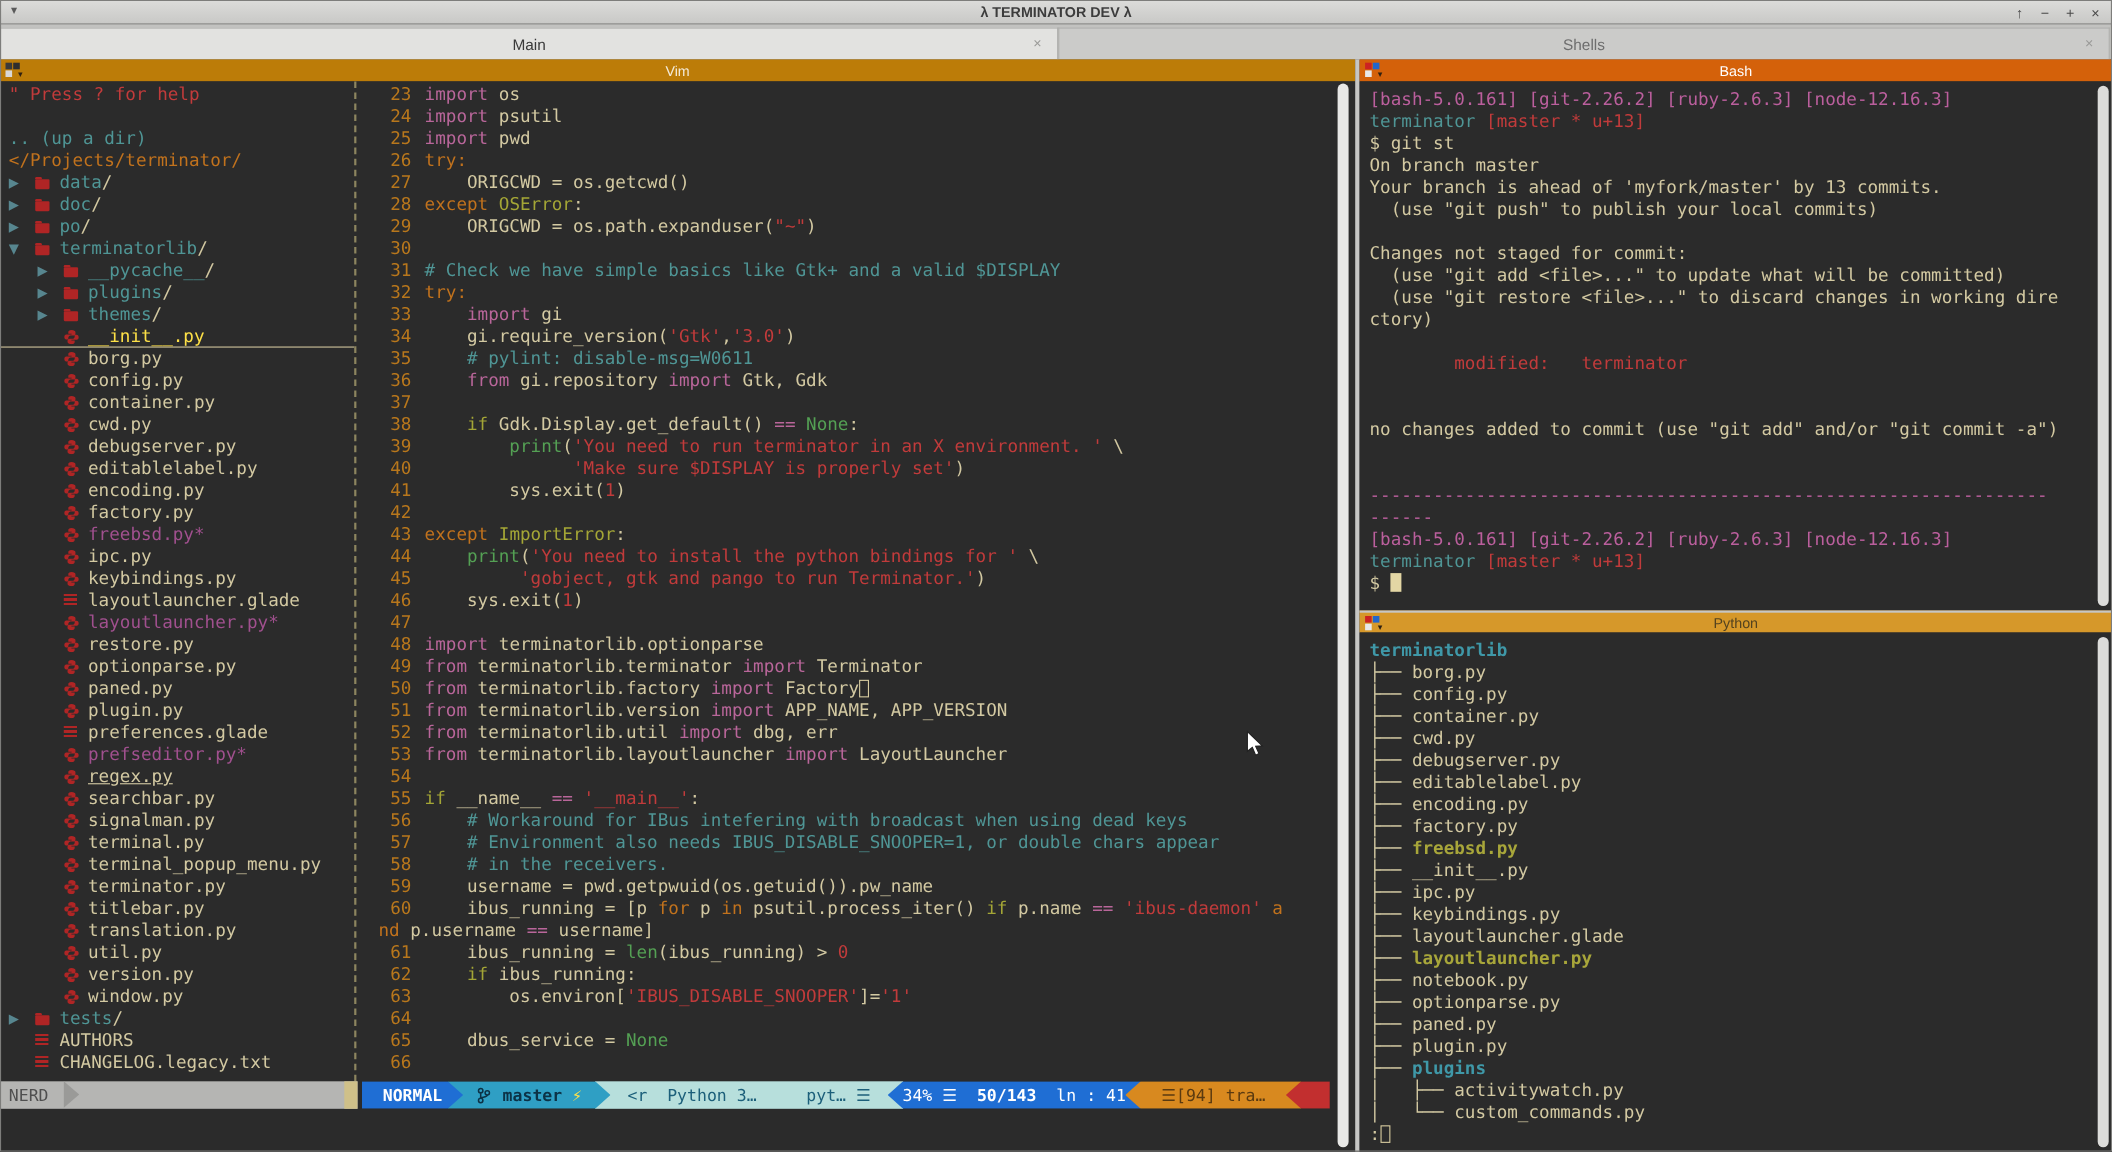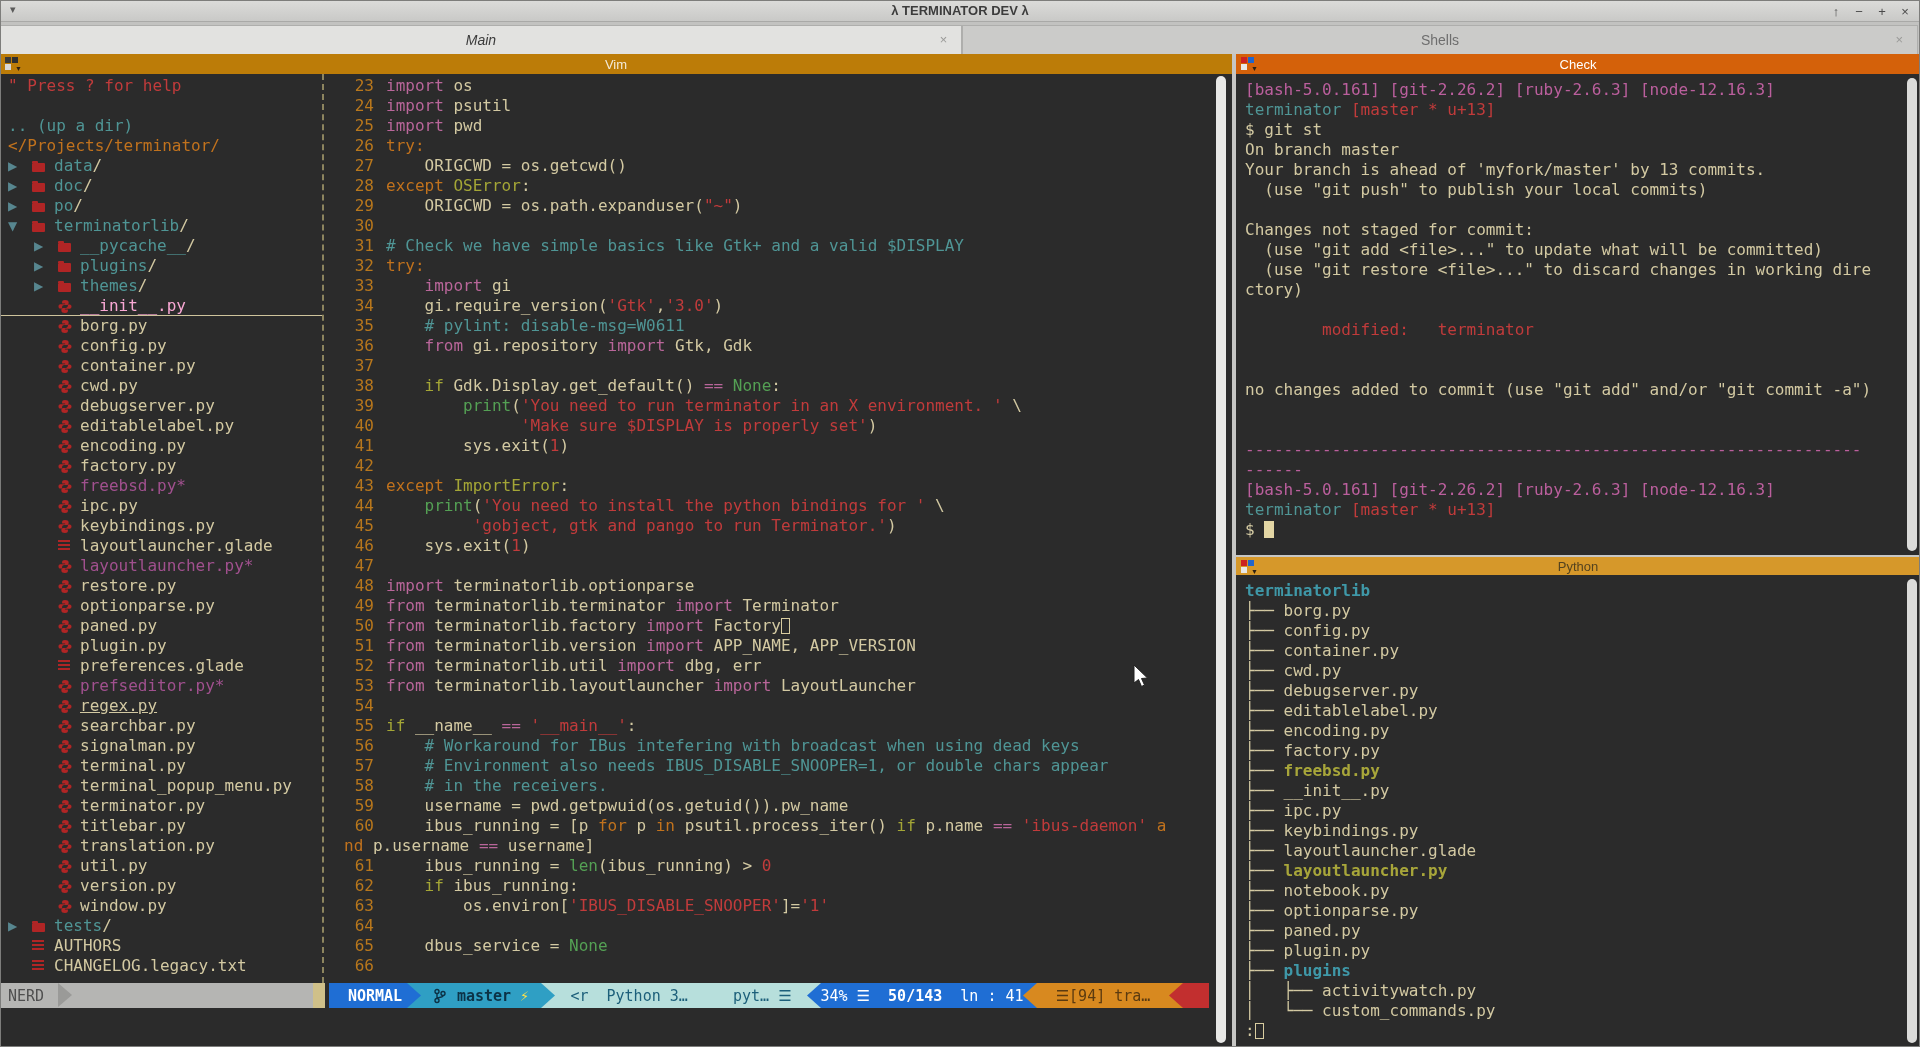--- a/index.html
+++ b/index.html
@@ -12,21 +12,21 @@
     background:linear-gradient(#dcdcda,#c9c9c7); border-bottom:1px solid #a9a9a7;
     display:flex; align-items:center; justify-content:center; }
   #win-title { font-size:13px; font-weight:bold; color:#3c3c3c; }
   #menu-arrow { position:absolute; left:10px; top:3px; font-size:11px; color:#5a5a5a; }
   #win-buttons { position:absolute; right:8px; top:0; height:22px; display:flex; gap:9px; align-items:center; }
   #win-buttons span { font-size:13px; color:#4a4a4a; width:14px; text-align:center; cursor:default; }
 
   #tabbar { position:absolute; left:0; top:22px; width:1920px; height:32px; background:#c2c2c0; display:flex; }
   .tab { position:relative; height:29px; margin-top:3px; border:1px solid #aeaeac; border-bottom:none;
     display:flex; align-items:center; justify-content:center; font-size:14px; }
-  .tab.active { background:#e2e2e0; color:#3a3a3a;font-style:italic; }
+  .tab.active { background:#e2e2e0; color:#3a3a3a; }
   .tab.inactive { background:#cbcbc9; color:#6e6e6e; }
   .tab .tab-close { position:absolute; right:14px; top:6px; font-size:13px; color:#9a9a98; }
 
   
   .pane-titlebar { position:absolute; left:0; width:100%; height:20px; display:flex; align-items:center; }
   .pane-title { width:100%; text-align:center; font-size:13px; }
   .tb-icon { position:absolute; left:5px; top:3px; width:17px; height:14px; }
   .tb-icon .sq { position:absolute; width:6px; height:6px; }
   .tb-icon .dn { position:absolute; right:0; bottom:-1px; font-size:7px; color:#2e2013; }
 
@@ -107,21 +107,21 @@
       <span class="sq" style="left:7px;top:0;background:#2e2e2e;"></span>
       <span class="sq" style="left:0;top:7px;background:#d8d8d8;"></span>
       <span class="dn">▼</span>
     </span>
     <span class="pane-title" style="color:#f3ead8;">Vim</span>
   </div>
   <div id="vim-content" class="term">
     <div id="vim-tree"><div class="tree-row"><span style="color: rgb(193, 59, 59);">" Press ? for help</span></div><div class="tree-row"></div><div class="tree-row"><span style="color: rgb(79, 149, 149);">.. (up a dir)</span></div><div class="tree-row"><span style="color: rgb(193, 114, 29);">&lt;/Projects/terminator/</span></div><div class="tree-row" style="padding-left: 8px;"><span class="tree-arrow">▶</span><span class="tree-ic"><span class="ic-folder"></span></span><span style="color: rgb(79, 149, 149);">data</span><span style="color: rgb(211, 201, 162);">/</span></div><div class="tree-row" style="padding-left: 8px;"><span class="tree-arrow">▶</span><span class="tree-ic"><span class="ic-folder"></span></span><span style="color: rgb(79, 149, 149);">doc</span><span style="color: rgb(211, 201, 162);">/</span></div><div class="tree-row" style="padding-left: 8px;"><span class="tree-arrow">▶</span><span class="tree-ic"><span class="ic-folder"></span></span><span style="color: rgb(79, 149, 149);">po</span><span style="color: rgb(211, 201, 162);">/</span></div><div class="tree-row" style="padding-left: 8px;"><span class="tree-arrow">▼</span><span class="tree-ic"><span class="ic-folder"></span></span><span style="color: rgb(79, 149, 149);">terminatorlib</span><span style="color: rgb(211, 201, 162);">/</span></div><div class="tree-row" style="padding-left: 34px;"><span class="tree-arrow">▶</span><span class="tree-ic"><span class="ic-folder"></span></span><span style="color: rgb(79, 149, 149);">__pycache__</span><span style="color: rgb(211, 201, 162);">/</span></div><div class="tree-row" style="padding-left: 34px;"><span class="tree-arrow">▶</span><span class="tree-ic"><span class="ic-folder"></span></span><span style="color: rgb(79, 149, 149);">plugins</span><span style="color: rgb(211, 201, 162);">/</span></div><div class="tree-row" style="padding-left: 34px;"><span class="tree-arrow">▶</span><span class="tree-ic"><span class="ic-folder"></span></span><span style="color: rgb(79, 149, 149);">themes</span><span style="color: rgb(211, 201, 162);">/</span></div><div class="tree-row ul" style="padding-left: 34px;"><span class="tree-arrow"></span><span class="tree-ic"><svg width="14" height="13" viewBox="0 0 14 13" style="vertical-align:-2px">
               <path fill="#b02525" d="M7 0C4.9 0 4.1.9 4.1 2v1.4h3v.8H2.3C1.1 4.2.5 5.2.5 6.4s.6 2.2 1.8 2.2h1.8V7.2c0-1.2 1-2.1 2.2-2.1h2.5c1 0 1.8-.8 1.8-1.8V2C10.6.9 9.1 0 7 0z"></path>
               <path fill="#b02525" d="M7 13c2.1 0 2.9-.9 2.9-2V9.6h-3v-.8h4.8c1.2 0 1.8-1 1.8-2.2s-.6-2.2-1.8-2.2H9.9v1.4c0 1.2-1 2.1-2.2 2.1H5.2c-1 0-1.8.8-1.8 1.8V11C3.4 12.1 4.9 13 7 13z"></path>
-            </svg></span><span style="color: #f9a8d4;">__init__.py</span></div><div class="tree-row" style="padding-left: 34px;"><span class="tree-arrow"></span><span class="tree-ic"><svg width="14" height="13" viewBox="0 0 14 13" style="vertical-align:-2px">
+            </svg></span><span style="color: #fde047;">__init__.py</span></div><div class="tree-row" style="padding-left: 34px;"><span class="tree-arrow"></span><span class="tree-ic"><svg width="14" height="13" viewBox="0 0 14 13" style="vertical-align:-2px">
               <path fill="#b02525" d="M7 0C4.9 0 4.1.9 4.1 2v1.4h3v.8H2.3C1.1 4.2.5 5.2.5 6.4s.6 2.2 1.8 2.2h1.8V7.2c0-1.2 1-2.1 2.2-2.1h2.5c1 0 1.8-.8 1.8-1.8V2C10.6.9 9.1 0 7 0z"></path>
               <path fill="#b02525" d="M7 13c2.1 0 2.9-.9 2.9-2V9.6h-3v-.8h4.8c1.2 0 1.8-1 1.8-2.2s-.6-2.2-1.8-2.2H9.9v1.4c0 1.2-1 2.1-2.2 2.1H5.2c-1 0-1.8.8-1.8 1.8V11C3.4 12.1 4.9 13 7 13z"></path>
             </svg></span><span style="color: rgb(211, 201, 162);">borg.py</span></div><div class="tree-row" style="padding-left: 34px;"><span class="tree-arrow"></span><span class="tree-ic"><svg width="14" height="13" viewBox="0 0 14 13" style="vertical-align:-2px">
               <path fill="#b02525" d="M7 0C4.9 0 4.1.9 4.1 2v1.4h3v.8H2.3C1.1 4.2.5 5.2.5 6.4s.6 2.2 1.8 2.2h1.8V7.2c0-1.2 1-2.1 2.2-2.1h2.5c1 0 1.8-.8 1.8-1.8V2C10.6.9 9.1 0 7 0z"></path>
               <path fill="#b02525" d="M7 13c2.1 0 2.9-.9 2.9-2V9.6h-3v-.8h4.8c1.2 0 1.8-1 1.8-2.2s-.6-2.2-1.8-2.2H9.9v1.4c0 1.2-1 2.1-2.2 2.1H5.2c-1 0-1.8.8-1.8 1.8V11C3.4 12.1 4.9 13 7 13z"></path>
             </svg></span><span style="color: rgb(211, 201, 162);">config.py</span></div><div class="tree-row" style="padding-left: 34px;"><span class="tree-arrow"></span><span class="tree-ic"><svg width="14" height="13" viewBox="0 0 14 13" style="vertical-align:-2px">
               <path fill="#b02525" d="M7 0C4.9 0 4.1.9 4.1 2v1.4h3v.8H2.3C1.1 4.2.5 5.2.5 6.4s.6 2.2 1.8 2.2h1.8V7.2c0-1.2 1-2.1 2.2-2.1h2.5c1 0 1.8-.8 1.8-1.8V2C10.6.9 9.1 0 7 0z"></path>
               <path fill="#b02525" d="M7 13c2.1 0 2.9-.9 2.9-2V9.6h-3v-.8h4.8c1.2 0 1.8-1 1.8-2.2s-.6-2.2-1.8-2.2H9.9v1.4c0 1.2-1 2.1-2.2 2.1H5.2c-1 0-1.8.8-1.8 1.8V11C3.4 12.1 4.9 13 7 13z"></path>
             </svg></span><span style="color: rgb(211, 201, 162);">container.py</span></div><div class="tree-row" style="padding-left: 34px;"><span class="tree-arrow"></span><span class="tree-ic"><svg width="14" height="13" viewBox="0 0 14 13" style="vertical-align:-2px">
               <path fill="#b02525" d="M7 0C4.9 0 4.1.9 4.1 2v1.4h3v.8H2.3C1.1 4.2.5 5.2.5 6.4s.6 2.2 1.8 2.2h1.8V7.2c0-1.2 1-2.1 2.2-2.1h2.5c1 0 1.8-.8 1.8-1.8V2C10.6.9 9.1 0 7 0z"></path>
@@ -221,21 +221,21 @@
 <div id="col-divider"></div>
 
 <div id="right-col">
   <div class="pane-titlebar" id="pane-bash-titlebar" style="background:#d4610a;">
     <span class="tb-icon">
       <span class="sq" style="left:0;top:0;background:#cc2222;"></span>
       <span class="sq" style="left:7px;top:0;background:#2266cc;"></span>
       <span class="sq" style="left:0;top:7px;background:#e8e8e8;"></span>
       <span class="dn">▼</span>
     </span>
-    <span class="pane-title" style="color:#ffffff;">Check</span>
+    <span class="pane-title" style="color:#ffffff;">Bash</span>
   </div>
   <div id="bash-content" class="term"><div class="t-line"><span style="color: rgb(187, 95, 157);">[bash-5.0.161] [git-2.26.2] [ruby-2.6.3] [node-12.16.3]</span></div><div class="t-line"><span style="color: rgb(79, 149, 149);">terminator </span><span style="color: rgb(193, 59, 59);">[master * u+13]</span></div><div class="t-line"><span style="color: rgb(211, 201, 162);">$ git st</span></div><div class="t-line"><span style="color: rgb(211, 201, 162);">On branch master</span></div><div class="t-line"><span style="color: rgb(211, 201, 162);">Your branch is ahead of 'myfork/master' by 13 commits.</span></div><div class="t-line"><span style="color: rgb(211, 201, 162);">  (use "git push" to publish your local commits)</span></div><div class="t-line"></div><div class="t-line"><span style="color: rgb(211, 201, 162);">Changes not staged for commit:</span></div><div class="t-line"><span style="color: rgb(211, 201, 162);">  (use "git add &lt;file&gt;..." to update what will be committed)</span></div><div class="t-line"><span style="color: rgb(211, 201, 162);">  (use "git restore &lt;file&gt;..." to discard changes in working dire</span></div><div class="t-line"><span style="color: rgb(211, 201, 162);">ctory)</span></div><div class="t-line"></div><div class="t-line"><span style="color: rgb(193, 59, 59);">        modified:   terminator</span></div><div class="t-line"></div><div class="t-line"></div><div class="t-line"><span style="color: rgb(211, 201, 162);">no changes added to commit (use "git add" and/or "git commit -a")</span></div><div class="t-line"></div><div class="t-line"></div><div class="t-line"><span style="color: rgb(187, 95, 157);">----------------------------------------------------------------</span></div><div class="t-line"><span style="color: rgb(187, 95, 157);">------</span></div><div class="t-line"><span style="color: rgb(187, 95, 157);">[bash-5.0.161] [git-2.26.2] [ruby-2.6.3] [node-12.16.3]</span></div><div class="t-line"><span style="color: rgb(79, 149, 149);">terminator </span><span style="color: rgb(193, 59, 59);">[master * u+13]</span></div><div class="t-line"><span style="color: rgb(211, 201, 162);">$ </span><span class="cur-block"></span></div></div>
   <div id="bash-scrollbar" style="position:absolute; right:3px; top:24px; height:473px; width:10px; background:#dcdcda; border-radius:5px;"></div>
 
   <div class="pane-titlebar" id="pane-python-titlebar" style="background:#d6982a;">
     <span class="tb-icon">
       <span class="sq" style="left:0;top:0;background:#cc2222;"></span>
       <span class="sq" style="left:7px;top:0;background:#2266cc;"></span>
       <span class="sq" style="left:0;top:7px;background:#e8e8e8;"></span>
       <span class="dn">▼</span>

